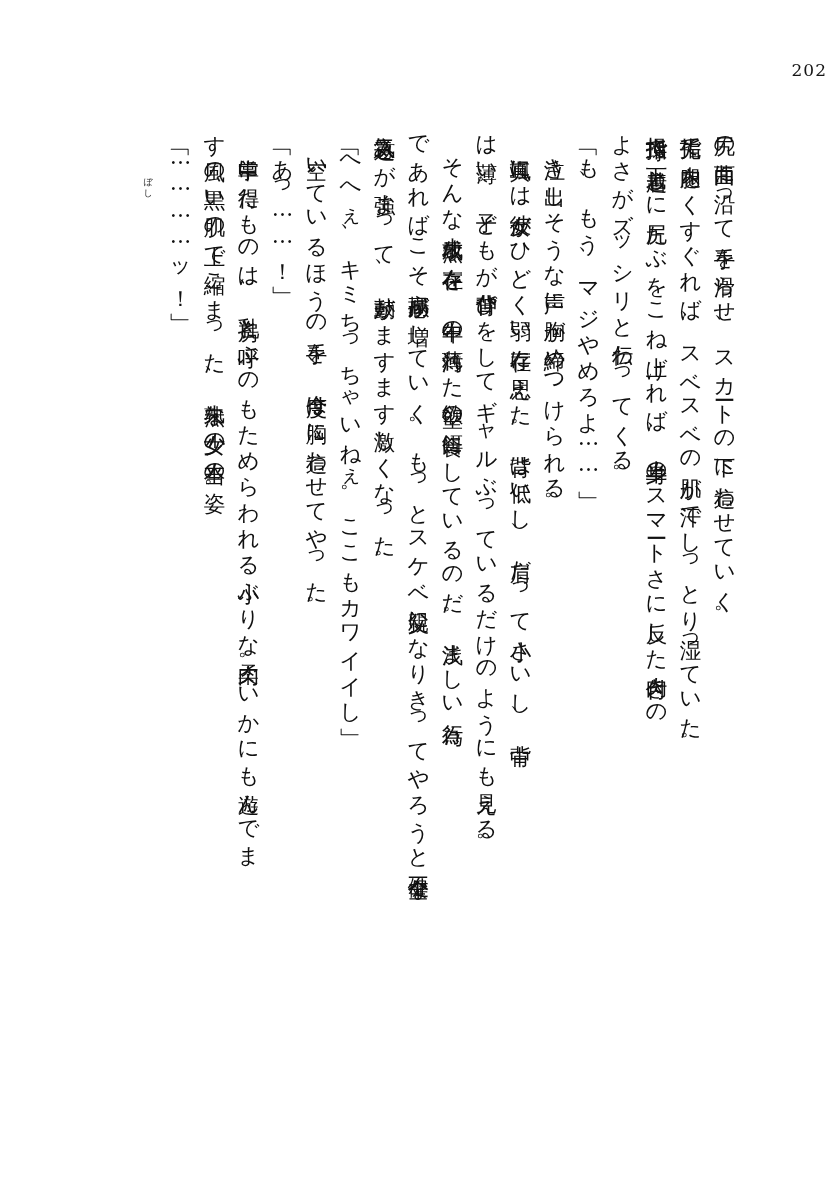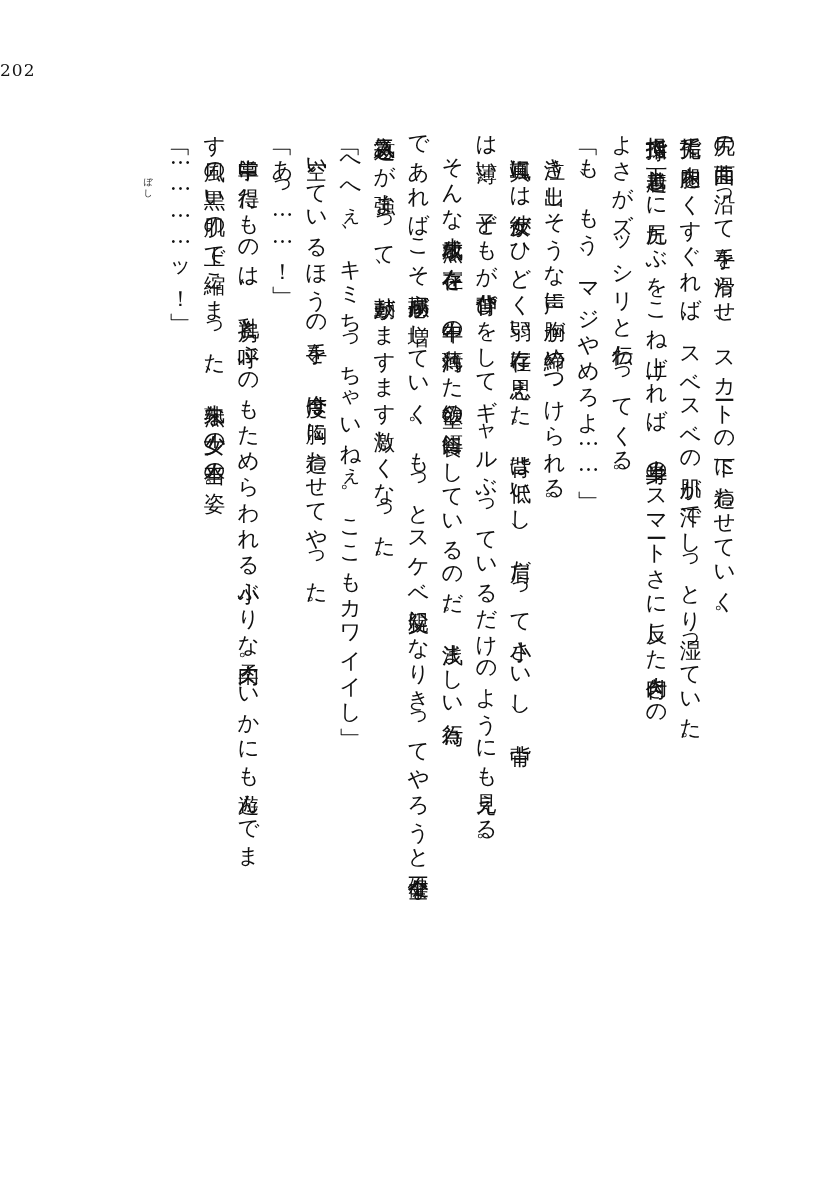--- a/index.html
+++ b/index.html
@@ -14,21 +14,21 @@
     background: #ffffff;
     overflow: hidden;
     font-family: "DejaVu Serif", "Liberation Serif", serif;
     color: #121212;
   }
   .page-number {
     position: absolute;
     top: 60px;
     left: 0;
     width: 827px;
-    text-align: left;
+    text-align: right;
     font-size: 17px;
     font-family: "DejaVu Serif", "Liberation Serif", serif;
     color: #151515;
     letter-spacing: 1px;
   }
   
   .body-text {
     position: absolute;
     top: 120px;
     left: 95px;

